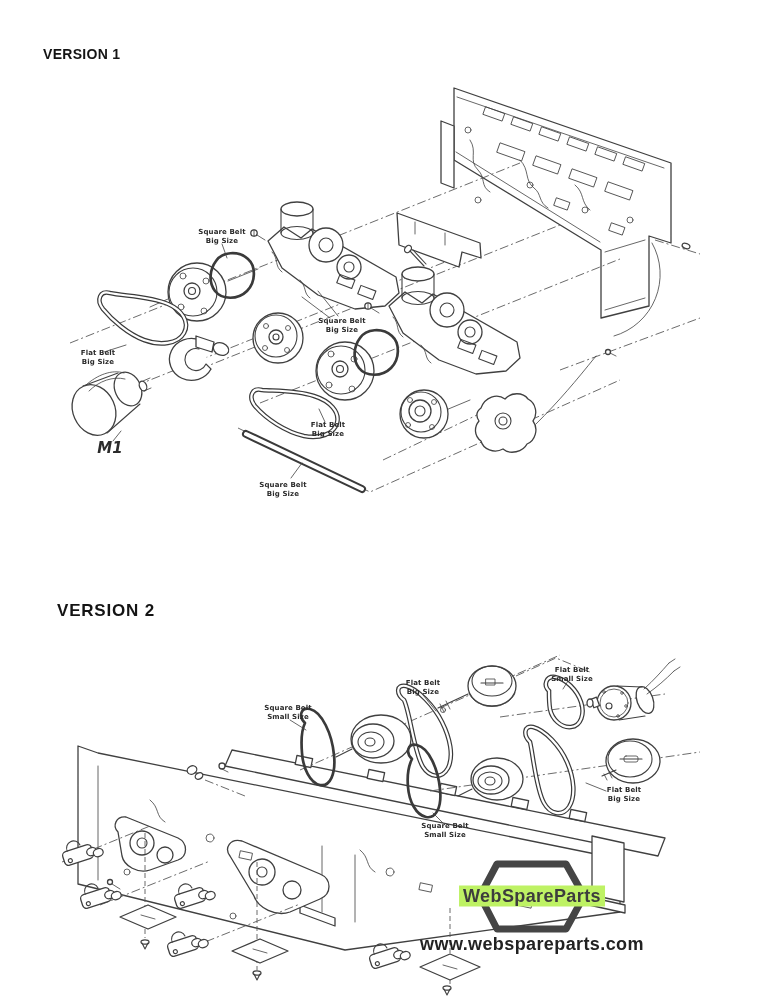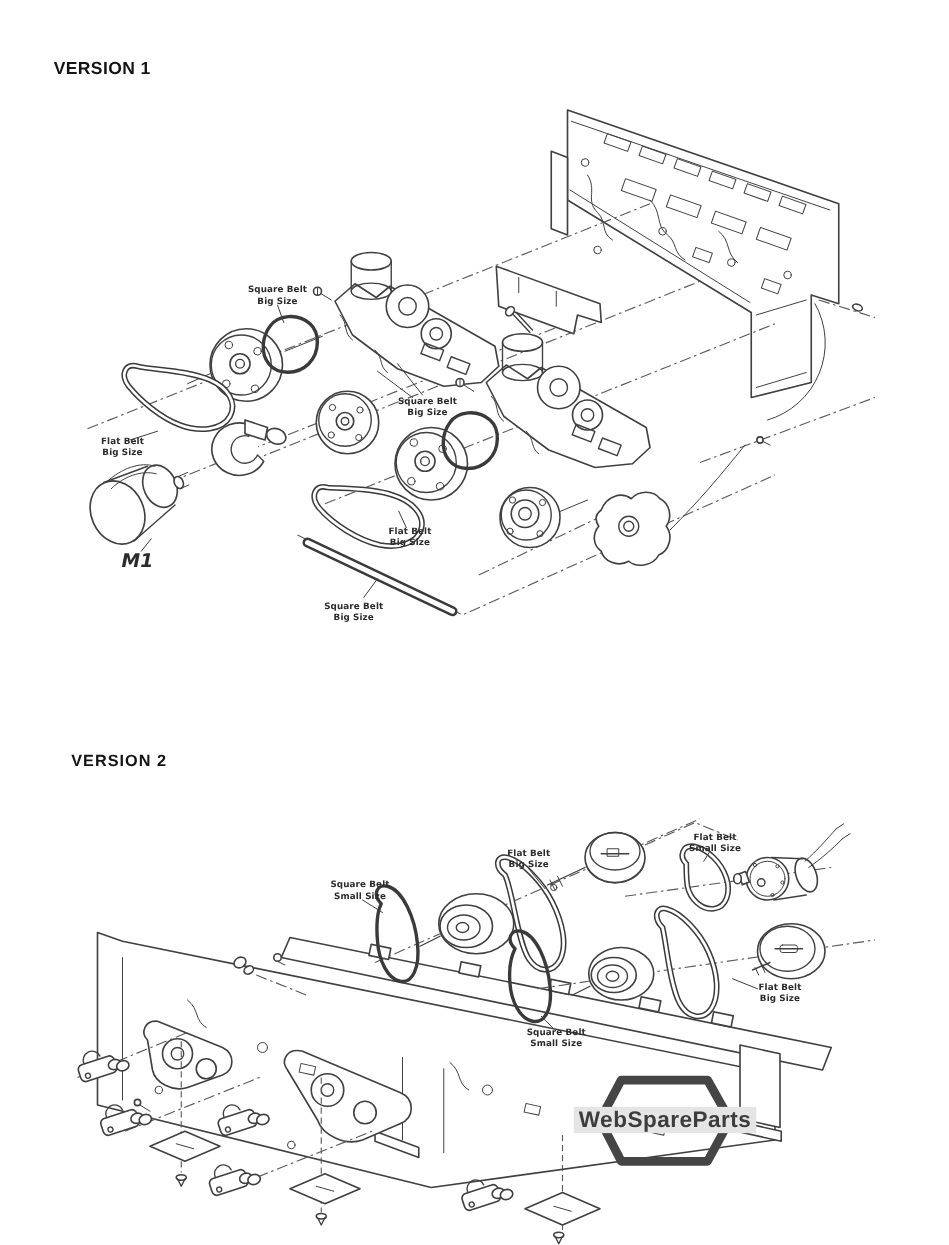--- a/index.html
+++ b/index.html
@@ -1,28 +1,28 @@
 <!DOCTYPE html>
 <html><head>
 <meta charset="utf-8">
 <style>
   html,body{margin:0;padding:0;background:#fff;}
   .page{position:relative;width:759px;height:996px;background:#ffffff;overflow:hidden;
         font-family:"Liberation Sans",sans-serif;padding-left:28px;}
   .h1{position:absolute;left:43px;top:46px;font-weight:bold;font-size:14px;color:#141414;letter-spacing:.3px;}
-  .h2{position:absolute;left:57px;top:601px;font-weight:bold;font-size:13px;color:#141414;letter-spacing:.8px;}
+  .h2{position:absolute;left:57px;top:601px;font-weight:bold;font-size:17px;color:#141414;letter-spacing:.8px;}
   .intro{position:absolute;left:43px;top:86px;font-weight:bold;font-size:14px;line-height:22px;
          color:#161616;white-space:pre-line;}
   svg.art{position:absolute;left:0;top:0;}
   .dlabel{position:absolute;transform:translate(-50%,-50%);font-family:"DejaVu Sans",sans-serif;
           font-size:7px;font-weight:600;line-height:1.3;color:#2b2b2b;text-align:center;
           white-space:pre-line;letter-spacing:.1px;}
   .m1lab{font-style:italic;font-weight:600;font-size:15px;font-family:"DejaVu Sans",sans-serif;}
   .logo-text{position:absolute;left:532px;top:896px;transform:translate(-50%,-50%);
-             font-weight:bold;font-size:18px;color:#3d3d3d;background:#e5e5e5;padding:0 4px;
+             font-weight:bold;font-size:18px;color:#3d3d3d;background:#bef264;padding:0 4px;
              letter-spacing:.4px;white-space:nowrap;}
   .url{position:absolute;left:532px;top:944px;transform:translate(-50%,-50%);
        font-weight:bold;font-size:18px;color:#222;letter-spacing:.4px;white-space:nowrap;}
   
   .ln{fill:none;stroke:#404040;stroke-width:1.1;stroke-linecap:round;stroke-linejoin:round;}
   .lt{fill:none;stroke:#404040;stroke-width:.8;stroke-linecap:round;stroke-linejoin:round;}
   .wf{fill:#ffffff;stroke:#404040;stroke-width:1.3;stroke-linejoin:round;}
   .sq{fill:none;stroke:#3a3a3a;stroke-width:2.7;stroke-linejoin:round;}
   .bo{fill:none;stroke:#3a3a3a;stroke-width:4.6;}
   .bi{fill:none;stroke:#ffffff;stroke-width:2.2;}
@@ -389,13 +389,14 @@
   <div class="dlabel" style="left:423px;top:688px">Flat Belt
 Big Size</div>
   <div class="dlabel" style="left:572px;top:675px">Flat Belt
 Small Size</div>
   <div class="dlabel" style="left:624px;top:795px">Flat Belt
 Big Size</div>
   <div class="dlabel" style="left:445px;top:831px">Square Belt
 Small Size</div>
 
   <div class="logo-text">WebSpareParts</div>
+  <div class="url">www.webspareparts.com</div>
 </div>
 
 </body></html>

